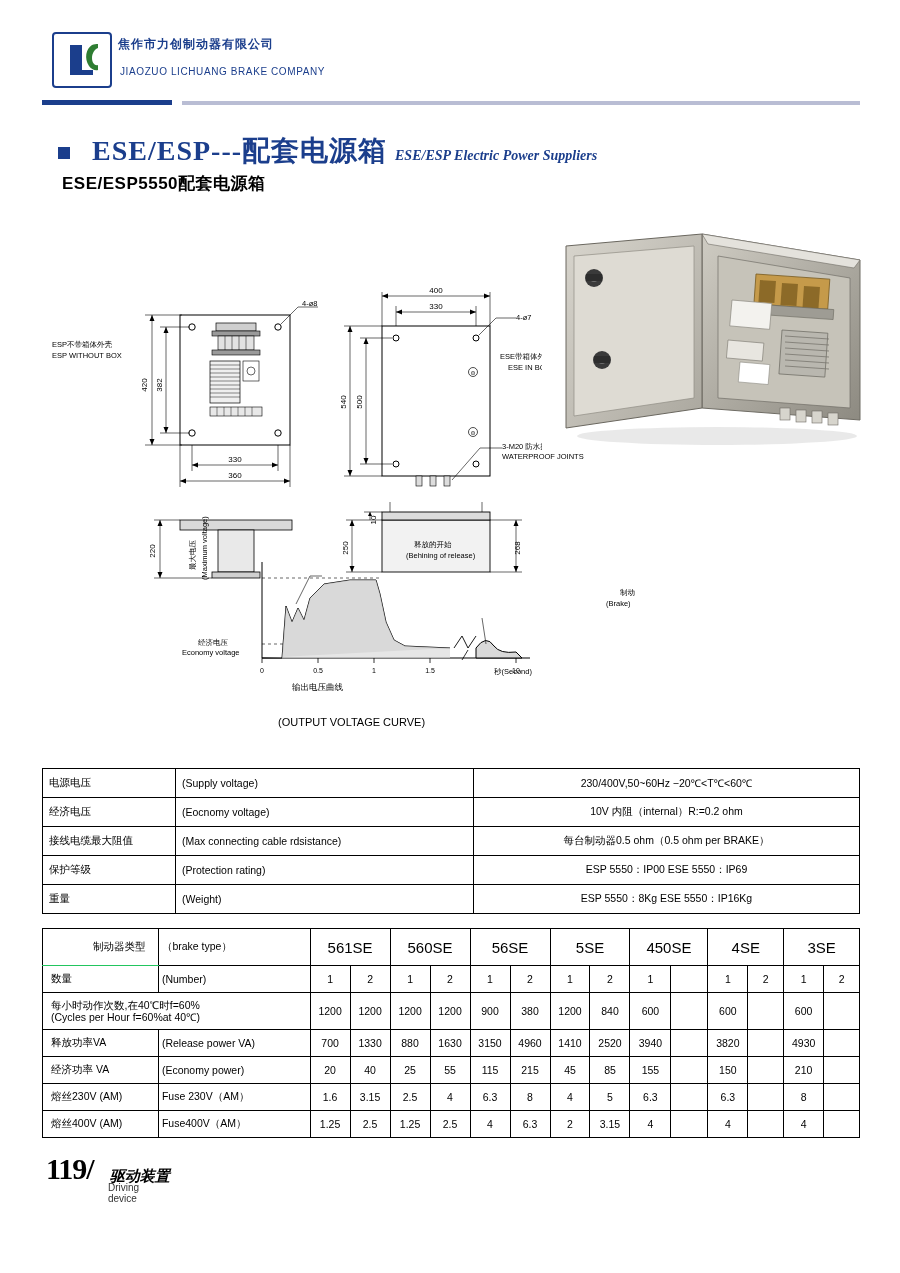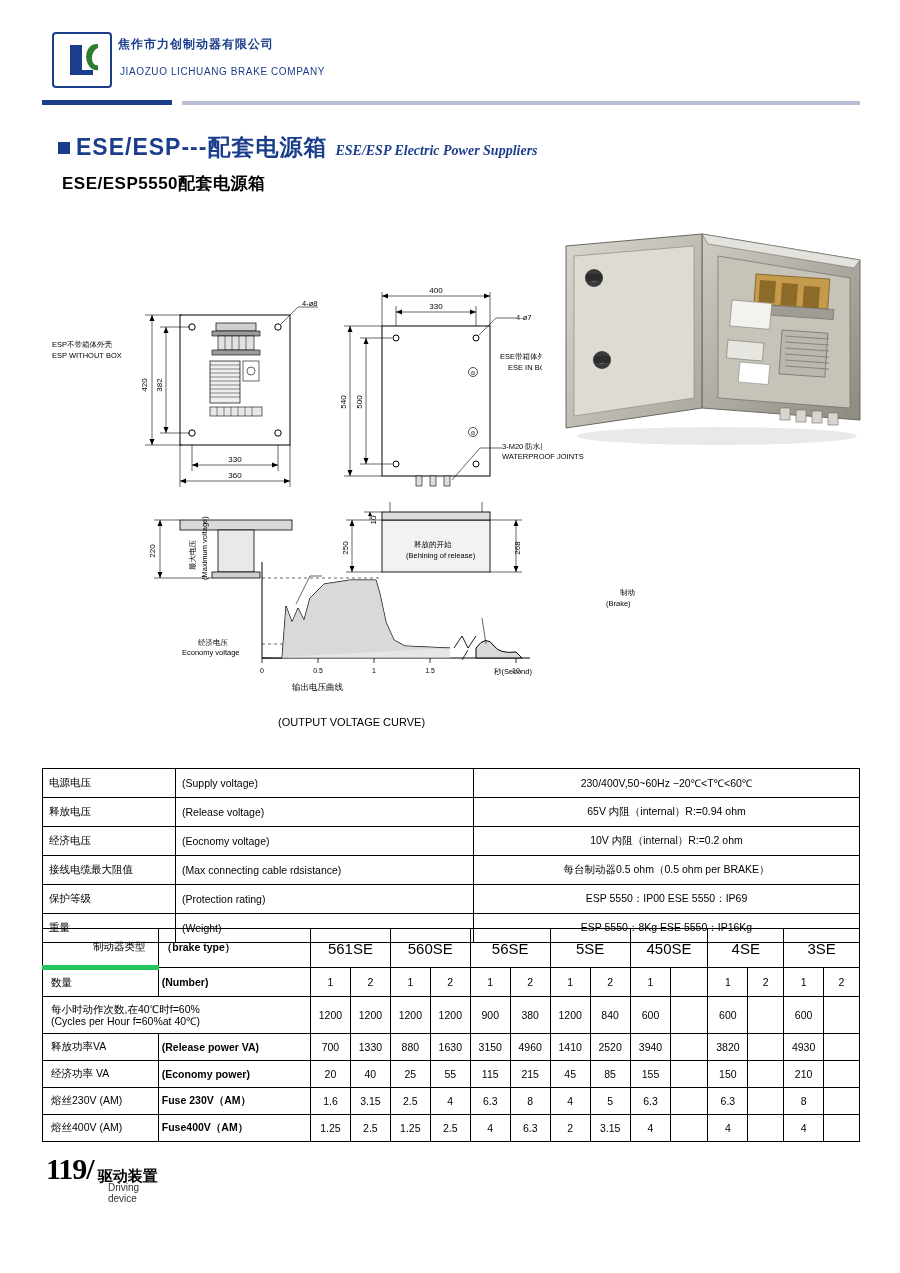--- a/index.html
+++ b/index.html
@@ -83,25 +83,26 @@
     align-items: baseline;
   }
   .title-square {
     width: 12px; height: 12px;
     background: #1b3e8c;
     margin-right: 6px;
     position: relative;
     top: -1px;
   }
   .title-cn {
-    font-family: Liberation Sans, sans-serif;
-    font-size: 23px;
+    font-family: Liberation Serif, serif;
+    font-size: 28px;
     font-weight: bold;
     color: #1b3e8c;
     letter-spacing: 1px;
+    margin-left: 16px;
   }
   .title-en {
     font-family: "Liberation Serif", serif;
     font-size: 14px;
     font-weight: bold;
     font-style: italic;
     color: #1b3e8c;
     margin-left: 8px;
   }
   .subtitle {
@@ -160,42 +161,43 @@
     width: 818px;
   }
   .tbl2 td, .tbl2 th {
     border: 1px solid #000;
     padding: 1px 3px;
     vertical-align: middle;
     font-weight: normal;
     font-size: 10.5px;
   }
   .tbl2 .lab1 { width: 120px; padding-left: 8px; }
-  .tbl2 .lab2 { width: 175px; font-weight: bold; }
+  .tbl2 .lab2 { width: 175px; }
   .tbl2 .num { text-align: center; width: 36px; height: 22px; }
   .tbl2 .grp { text-align: center; font-size: 15px; }
   .tbl2 .r2 td { height: 24px; }
   .tbl2 .tall { height: 34px; }
   .small2 { font-size: 9px; line-height: 1.15; }
 
   
   .footer {
     position: absolute;
     left: 46px; top: 1152px;
   }
   .page-num {
     font-family: "Liberation Serif", serif;
     font-size: 30px;
     font-weight: bold;
     letter-spacing: -1px;
   }
   .footer-cn {
     font-size: 15px;
     font-weight: bold;
-    margin-left: 4px;
+    margin-left: 16px;
+    font-style: italic;
   }
   .footer-en {
     position: absolute;
     left: 62px; top: 30px;
     font-size: 10px;
     color: #333;
   }
   .footer-row { display: flex; align-items: flex-end; }
 </style>
 </head>
@@ -507,25 +509,20 @@
   </div>
 
   <table class="tbl1">
     <tbody>
       <tr>
         <td class="c1">电源电压</td>
         <td class="c2">(Supply voltage)</td>
         <td class="c3">230/400V,50~60Hz    −20℃&lt;T℃&lt;60℃</td>
       </tr>
       <tr>
-        <td class="c1">释放电压</td>
-        <td class="c2">(Release voltage)</td>
-        <td class="c3">65V   内阻（internal）R:=0.94   ohm</td>
-      </tr>
-      <tr>
         <td class="c1">经济电压</td>
         <td class="c2">(Eocnomy voltage)</td>
         <td class="c3">10V   内阻（internal）R:=0.2   ohm</td>
       </tr>
       <tr>
         <td class="c1">接线电缆最大阻值</td>
         <td class="c2">(Max connecting cable rdsistance)</td>
         <td class="c3">每台制动器0.5 ohm（0.5 ohm per BRAKE）</td>
       </tr>
       <tr>
@@ -538,21 +535,21 @@
         <td class="c2">(Weight)</td>
         <td class="c3">ESP    5550：8Kg      ESE    5550：IP16Kg</td>
       </tr>
     </tbody>
   </table>
 
   <table class="tbl2">
     <tbody>
 
       <tr>
-        <td class="lab1 tall" style="border-bottom:5px solid #22c55e;">
+        <td class="lab1 tall" style="border-bottom:1px solid #22c55e;">
           <span style="padding-left:42px;">制动器类型</span>
         </td>
         <td class="lab2 tall" style="border-bottom:1px solid #000;">（brake type）</td>
         <td class="grp" colspan="2">561SE</td>
         <td class="grp" colspan="2">560SE</td>
         <td class="grp" colspan="2">56SE</td>
         <td class="grp" colspan="2">5SE</td>
         <td class="grp" colspan="2">450SE</td>
         <td class="grp" colspan="2">4SE</td>
         <td class="grp" colspan="2">3SE</td>

